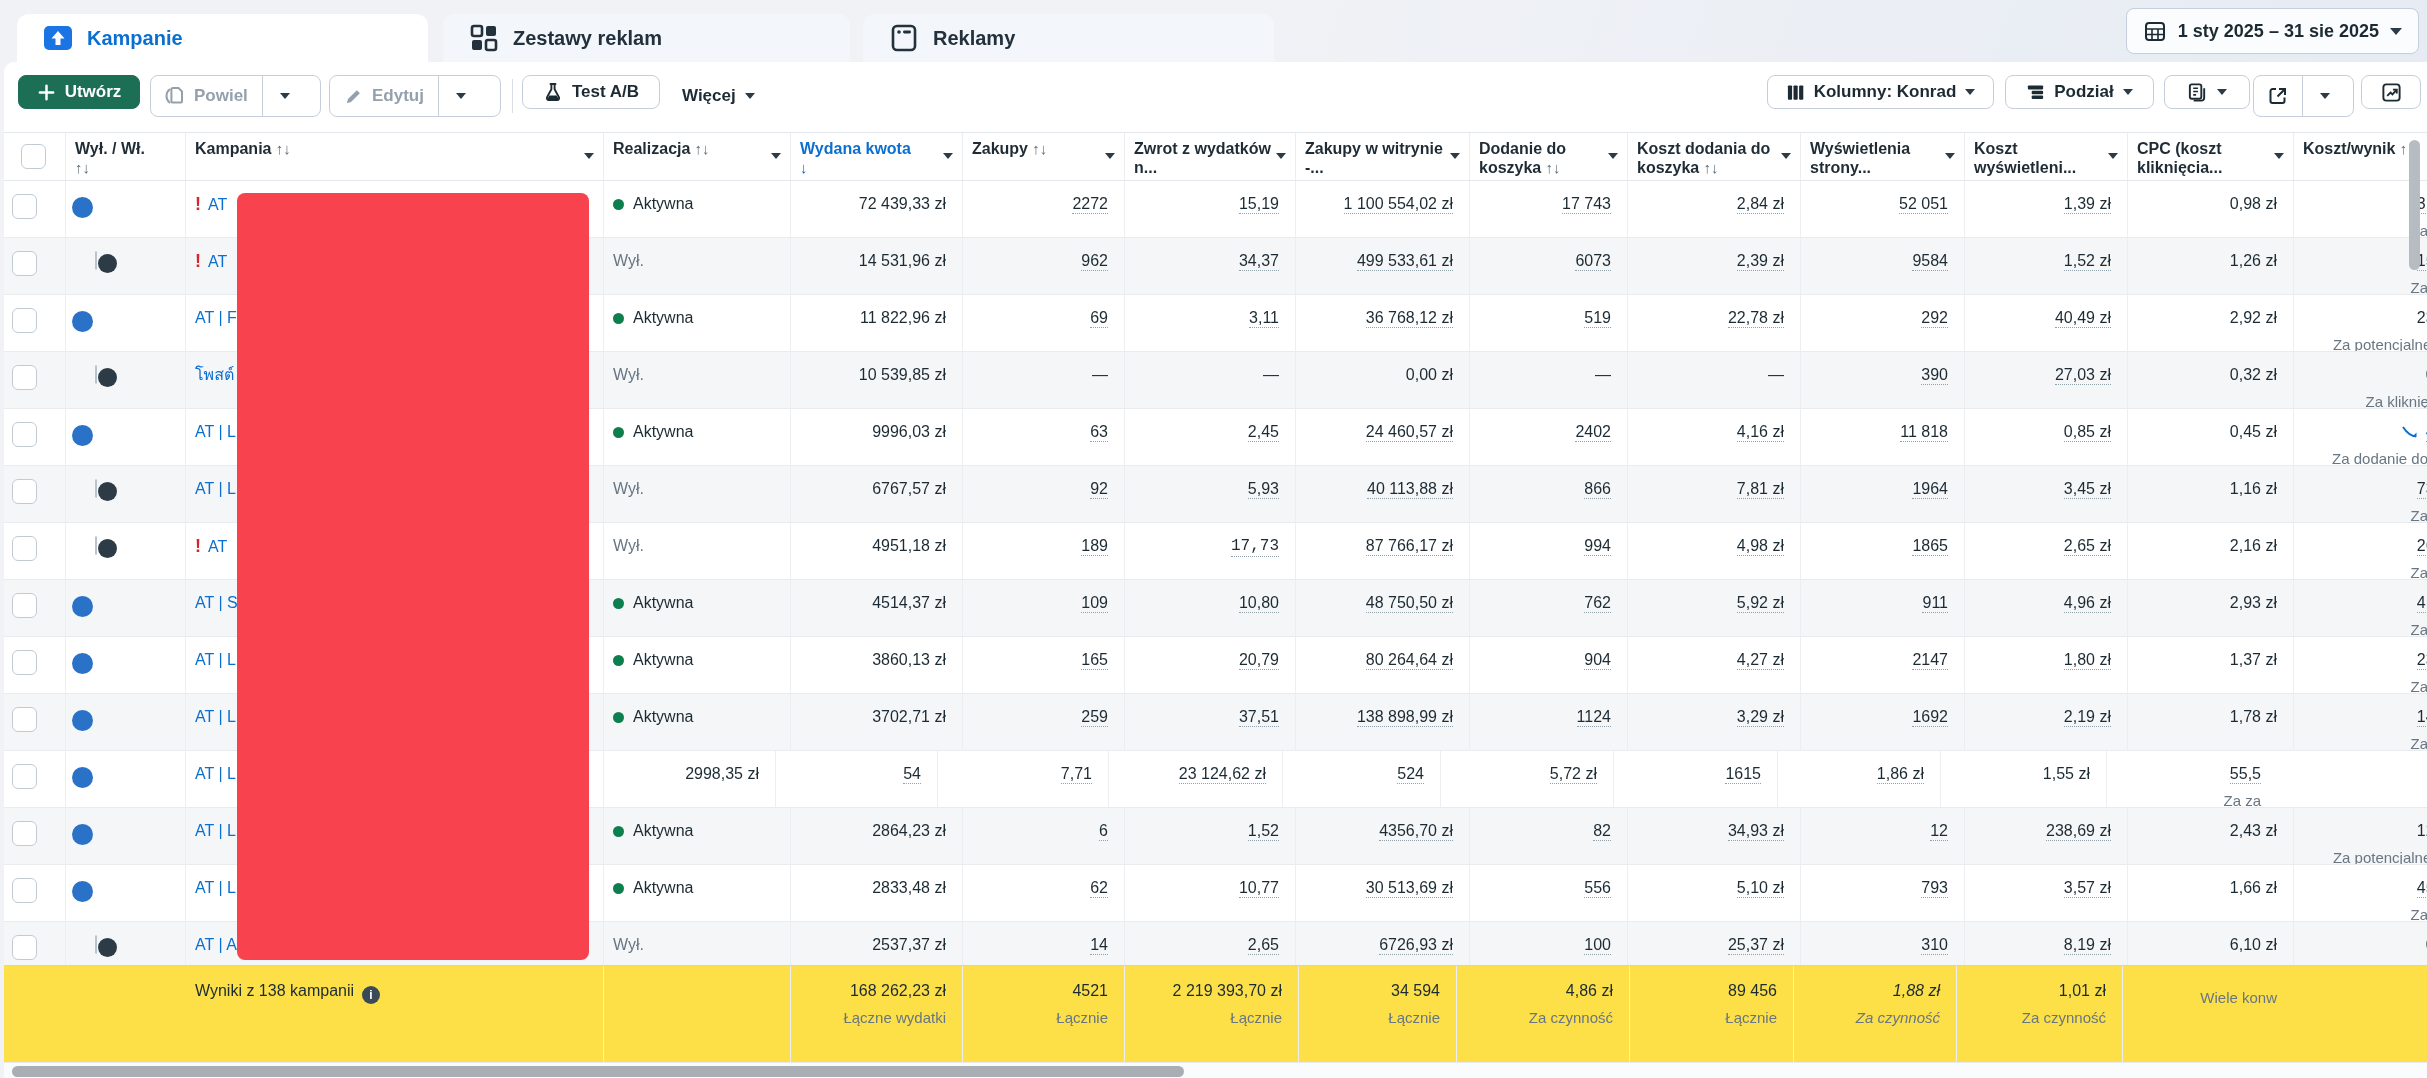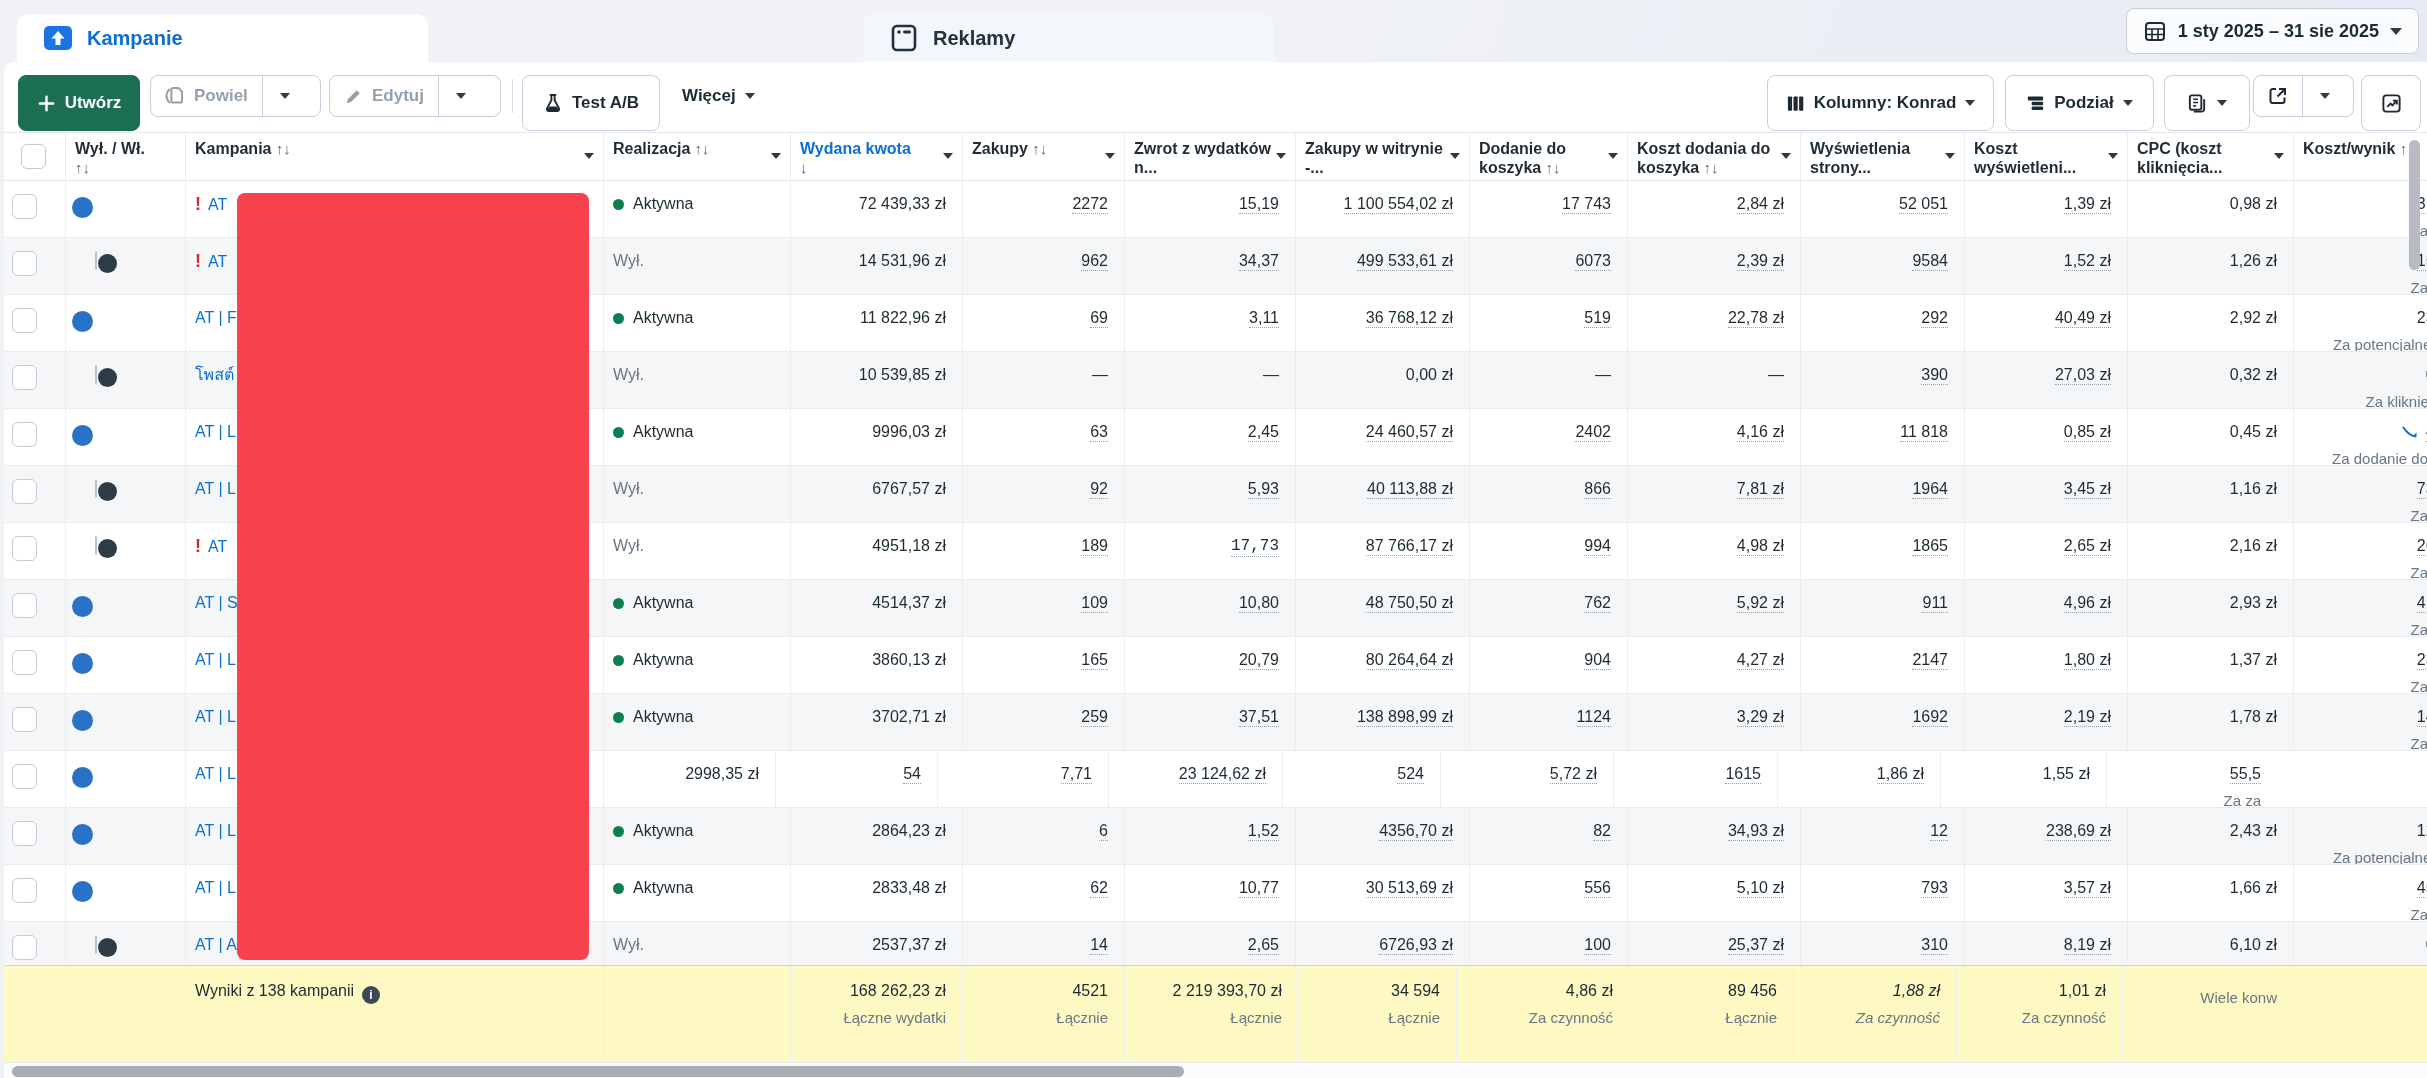--- a/index.html
+++ b/index.html
@@ -18,21 +18,21 @@
   .datebtn{position:absolute;right:8px;top:8px;height:46px;box-sizing:border-box;
     background:#fbfcfe;border:1px solid #c6cedb;border-radius:8px;display:flex;align-items:center;
     gap:11px;padding:0 16px;font-size:18px;font-weight:600;color:#1c2b33;cursor:pointer;}
   .car{width:0;height:0;border-left:6px solid transparent;border-right:6px solid transparent;
     border-top:7px solid #2c3b46;flex:none;}
   .car.sm{border-left-width:5px;border-right-width:5px;border-top-width:6px;}
   
   .content{position:absolute;left:4px;top:62px;right:0;bottom:0;background:#fff;border-radius:10px 0 0 0;}
   
   .toolbar{position:absolute;left:0;right:0;top:13px;height:42px;}
-  .btn{position:absolute;top:0;height:56px;box-sizing:border-box;border-radius:8px;
+  .btn{position:absolute;top:0;height:34px;box-sizing:border-box;border-radius:8px;
     border:1px solid #c6cedb;background:#fff;display:flex;align-items:center;justify-content:center;
     gap:9px;font-size:17px;font-weight:600;color:#1c2b33;cursor:pointer;padding:0 14px;}
   .btn.green{background:#1c6e54;border-color:#1c6e54;color:#fff;}
   .split{position:absolute;top:0;height:42px;border:1px solid #c6cedb;border-radius:8px;
     display:flex;box-sizing:border-box;background:#fff;}
   .split .main{display:flex;align-items:center;gap:9px;padding:0 14px;font-size:17px;font-weight:600;
     color:#94a1ad;border-right:1px solid #c6cedb;cursor:pointer;}
   .split .drop{display:flex;align-items:center;justify-content:center;width:44px;cursor:pointer;}
   .textbtn{position:absolute;top:0;height:42px;display:flex;align-items:center;gap:9px;
     font-size:17px;font-weight:600;color:#1c2b33;cursor:pointer;}
@@ -67,21 +67,21 @@
   .dot{display:inline-block;width:11px;height:11px;border-radius:50%;margin-right:9px;
     vertical-align:-1px;}
   .dot.g{background:#0d7e4d;}
   .dot.o{background:#fff;border:2px solid #c5ced5;box-sizing:border-box;}
   .muted{color:#687683;}
   .du{border-bottom:1.8px dotted #93a1ab;padding-bottom:1px;}
   .du.blue{color:#0b6fd0;border-color:#6ea4dd;}
   .sub{display:block;font-size:15px;color:#687683;margin-top:7px;}
   .cprwrap{width:170px;flex:none;}
   
-  .totals{position:absolute;left:0;right:0;top:903px;height:97px;background:#fef9c3;
+  .totals{position:absolute;left:0;right:0;top:903px;height:97px;background:#fde047;
     border-top:1px solid #ced4db;display:flex;box-sizing:border-box;z-index:7;}
   .tcell{box-sizing:border-box;border-right:1px solid #eceef2;padding:15px 16px 0 9px;
     font-size:16px;line-height:20px;white-space:nowrap;overflow:hidden;}
   .tcell.num{text-align:right;}
   .info{display:inline-flex;align-items:center;justify-content:center;width:18px;height:18px;
     border-radius:50%;background:#3a4a56;color:#fff;font-size:12px;font-weight:700;
     margin-left:8px;vertical-align:-3px;cursor:pointer;}
   
   .hscroll{position:absolute;left:0;right:0;top:1000px;height:16px;background:#fafbfc;
     border-top:1px solid #e8eaee;z-index:8;}
@@ -95,20 +95,29 @@
 <body>
 
 <div class="canvas">
 
   <div class="tab tab-1">
     <svg class="tabicon" viewBox="0 0 30 30">
       <rect x="1" y="3" width="28" height="24" rx="5" fill="#1b74e4"></rect>
       <path d="M15 8 L21.5 15.5 H17.5 V22 H12.5 V15.5 H8.5 Z" fill="#ffffff"></path>
     </svg>
     <span>Kampanie</span>
+  </div>
+  <div class="tab tab-2">
+    <svg class="tabicon" viewBox="0 0 30 30">
+      <rect x="3" y="3" width="10" height="10" rx="2" fill="none" stroke="#22313c" stroke-width="2.6"></rect>
+      <rect x="17" y="3" width="10" height="10" rx="2" fill="#22313c"></rect>
+      <rect x="3" y="17" width="10" height="10" rx="2" fill="#22313c"></rect>
+      <rect x="17" y="17" width="10" height="10" rx="2" fill="none" stroke="#22313c" stroke-width="2.6"></rect>
+    </svg>
+    <span>Zestawy reklam</span>
   </div>
   <div class="tab tab-3">
     <svg class="tabicon" viewBox="0 0 30 30">
       <rect x="4" y="3" width="22" height="24" rx="4" fill="none" stroke="#22313c" stroke-width="2.6"></rect>
       <circle cx="10" cy="9" r="1.8" fill="#22313c"></circle>
       <rect x="14" y="7.6" width="8" height="2.8" rx="1.4" fill="#22313c"></rect>
     </svg>
     <span>Reklamy</span>
   </div>
 

